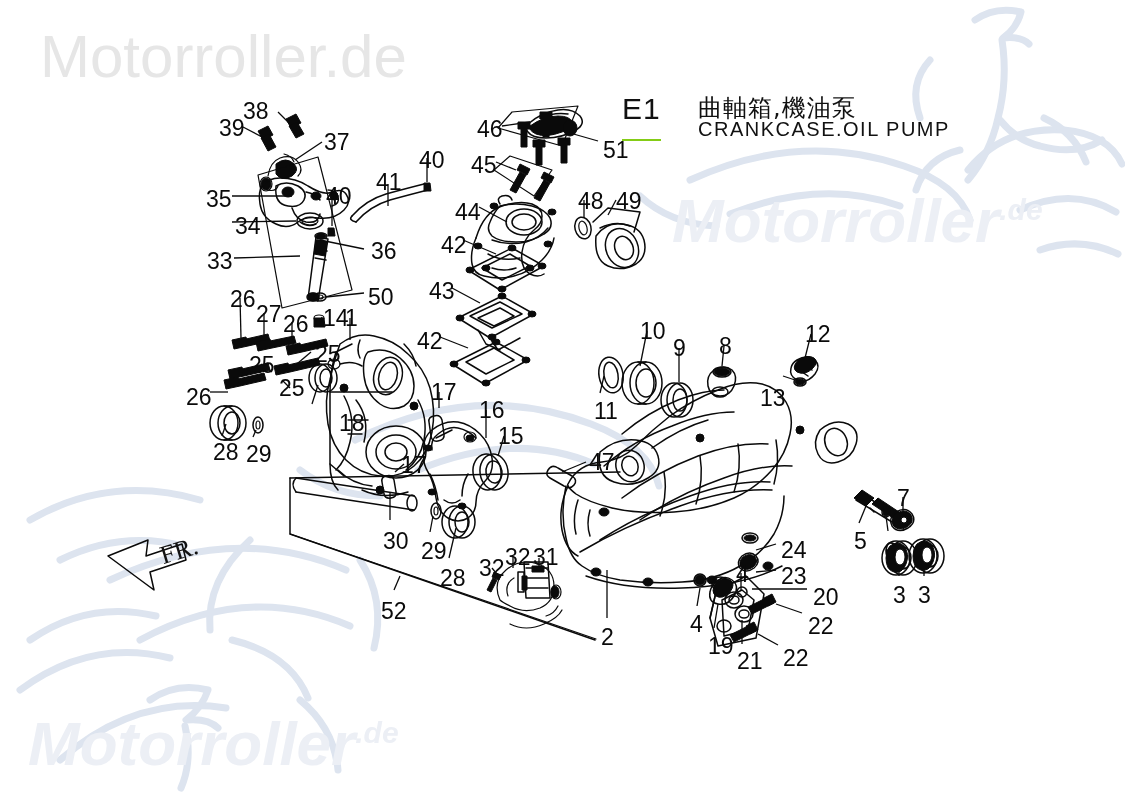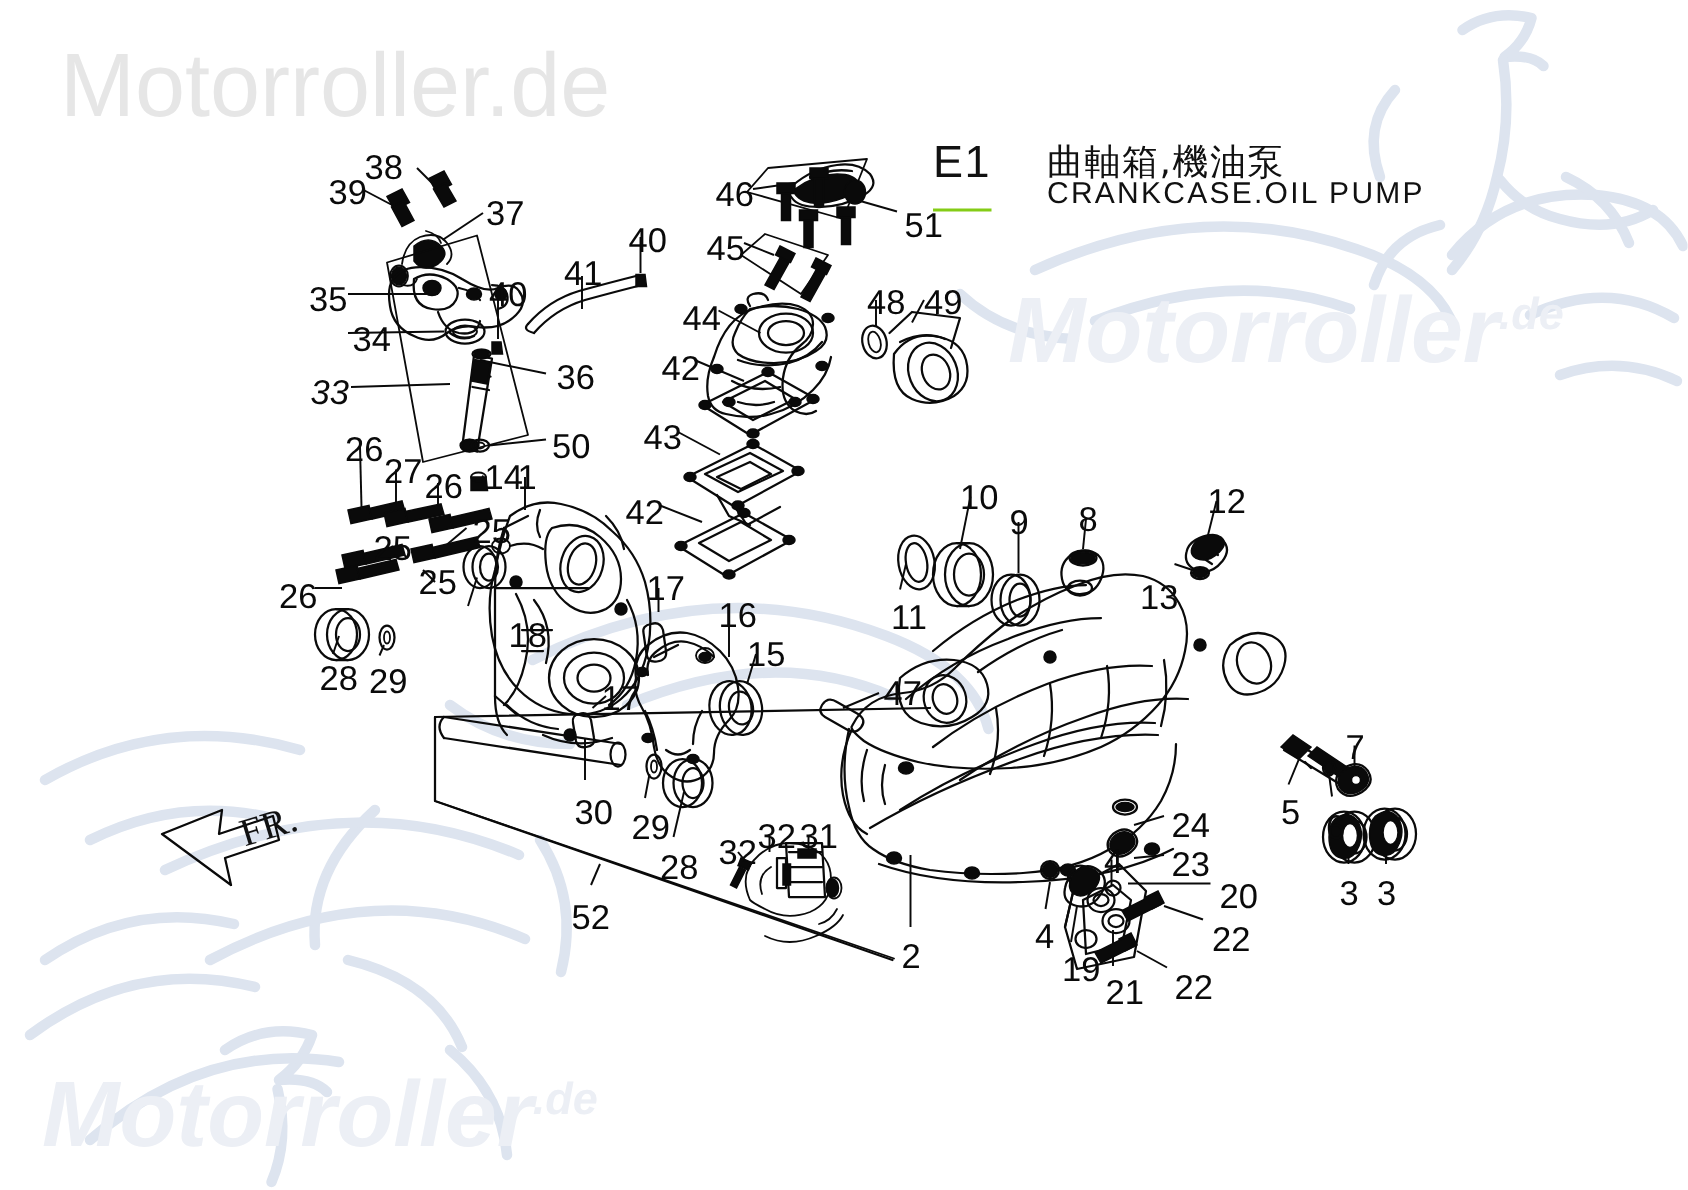--- a/index.html
+++ b/index.html
@@ -739,21 +739,21 @@
       <div class="callout" style="left: 419px; top: 149px;">40</div>
       <div class="callout" style="left: 376px; top: 171px;">41</div>
       <div class="callout" style="left: 206px; top: 188px;">35</div>
       <div class="callout" style="left: 326px; top: 185px;">40</div>
       <div class="callout" style="left: 578px; top: 190px;">48</div>
       <div class="callout" style="left: 616px; top: 190px;">49</div>
       <div class="callout" style="left: 455px; top: 201px;">44</div>
       <div class="callout" style="left: 206px; top: 215px; margin-left: 29px;">34</div>
       <div class="callout" style="left: 441px; top: 234px;">42</div>
       <div class="callout" style="left: 371px; top: 240px;">36</div>
-      <div class="callout" style="left: 207px; top: 250px; font-style: italic;">33</div>
+      <div class="callout" style="left: 207px; top: 250px;">33</div>
       <div class="callout" style="left: 429px; top: 280px;">43</div>
       <div class="callout" style="left: 230px; top: 288px;">26</div>
       <div class="callout" style="left: 368px; top: 286px;">50</div>
       <div class="callout" style="left: 256px; top: 303px;">27</div>
       <div class="callout" style="left: 283px; top: 313px;">26</div>
       <div class="callout" style="left: 323px; top: 307px;">14</div>
       <div class="callout" style="left: 345px; top: 307px;">1</div>
       <div class="callout" style="left: 640px; top: 320px;">10</div>
       <div class="callout" style="left: 805px; top: 323px;">12</div>
       <div class="callout" style="left: 673px; top: 337px;">9</div>

